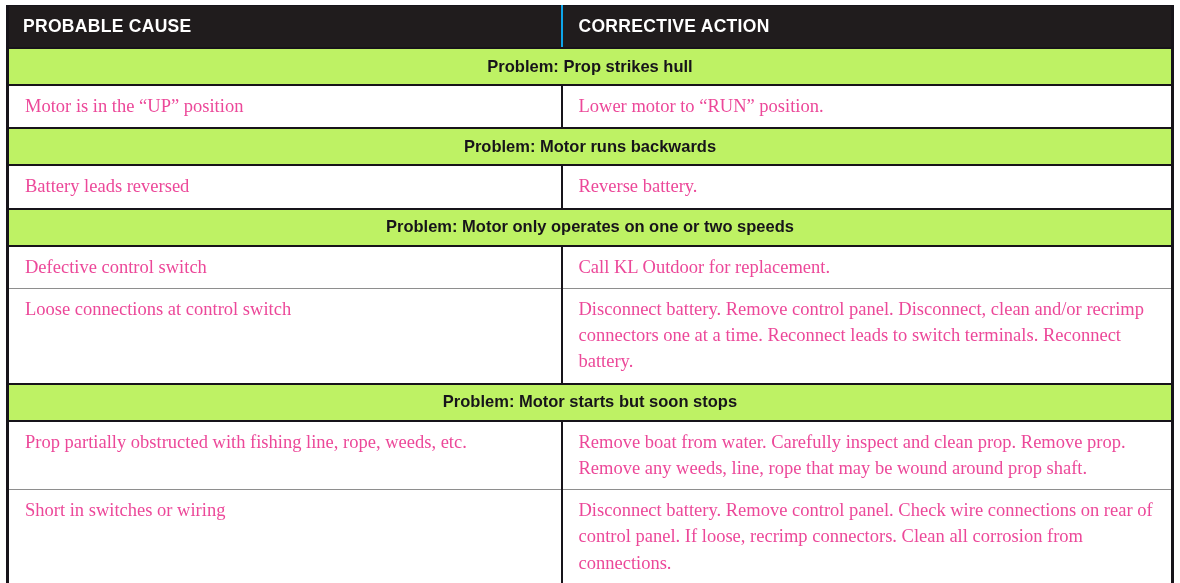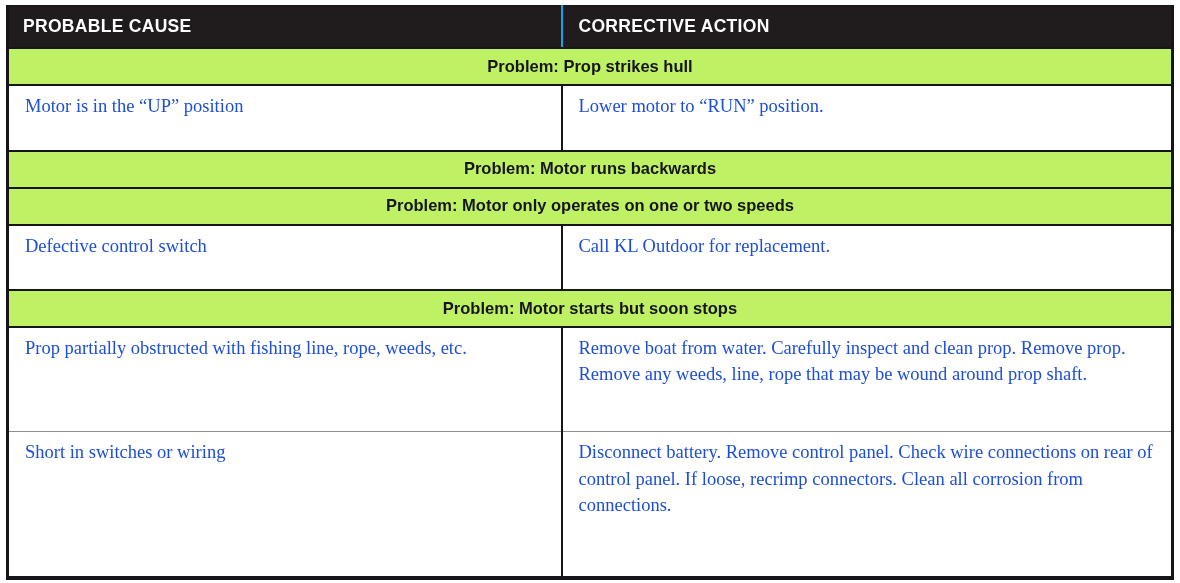--- a/index.html
+++ b/index.html
@@ -65,21 +65,21 @@
     padding: 5px 0 6px 0;
     height: 24px;
     vertical-align: middle;
     border-top: 2px solid #17141a;
     border-bottom: 2px solid #17141a;
   }
 
   
   tr.data-row td {
     background: #ffffff;
-    color: #1d4ed8;
+    color: #ec4899;
     font-family: "Liberation Serif", "DejaVu Serif", serif;
     font-size: 18.5px;
     line-height: 1.42;
     text-align: left;
     vertical-align: top;
     padding: 7px 12px 8px 16px;
     border-top: 1px solid #8e8e8e;
   }
   tr.data-row.first-in-block td {
     border-top: none;
@@ -111,26 +111,34 @@
         <tr class="problem-row">
           <td colspan="2">Problem: Prop strikes hull</td>
         </tr>
         <tr class="data-row first-in-block">
           <td class="col-cause">Motor is in the “UP” position</td>
           <td class="col-action">Lower motor to “RUN” position.</td>
         </tr>
         <tr class="problem-row">
           <td colspan="2">Problem: Motor runs backwards</td>
         </tr>
+        <tr class="data-row first-in-block">
+          <td class="col-cause">Battery leads reversed</td>
+          <td class="col-action">Reverse battery.</td>
+        </tr>
         <tr class="problem-row">
           <td colspan="2">Problem: Motor only operates on one or two speeds</td>
         </tr>
         <tr class="data-row first-in-block">
           <td class="col-cause">Defective control switch</td>
           <td class="col-action">Call KL Outdoor for replacement.</td>
+        </tr>
+        <tr class="data-row">
+          <td class="col-cause">Loose connections at control switch</td>
+          <td class="col-action">Disconnect battery. Remove control panel. Disconnect, clean and/or recrimp connectors one at a time. Reconnect leads to switch terminals. Reconnect battery.</td>
         </tr>
         <tr class="problem-row">
           <td colspan="2">Problem: Motor starts but soon stops</td>
         </tr>
         <tr class="data-row first-in-block">
           <td class="col-cause">Prop partially obstructed with fishing line, rope, weeds, etc.</td>
           <td class="col-action">Remove boat from water. Carefully inspect and clean prop. Remove prop. Remove any weeds, line, rope that may be wound around prop shaft.</td>
         </tr>
         <tr class="data-row">
           <td class="col-cause">Short in switches or wiring</td>

